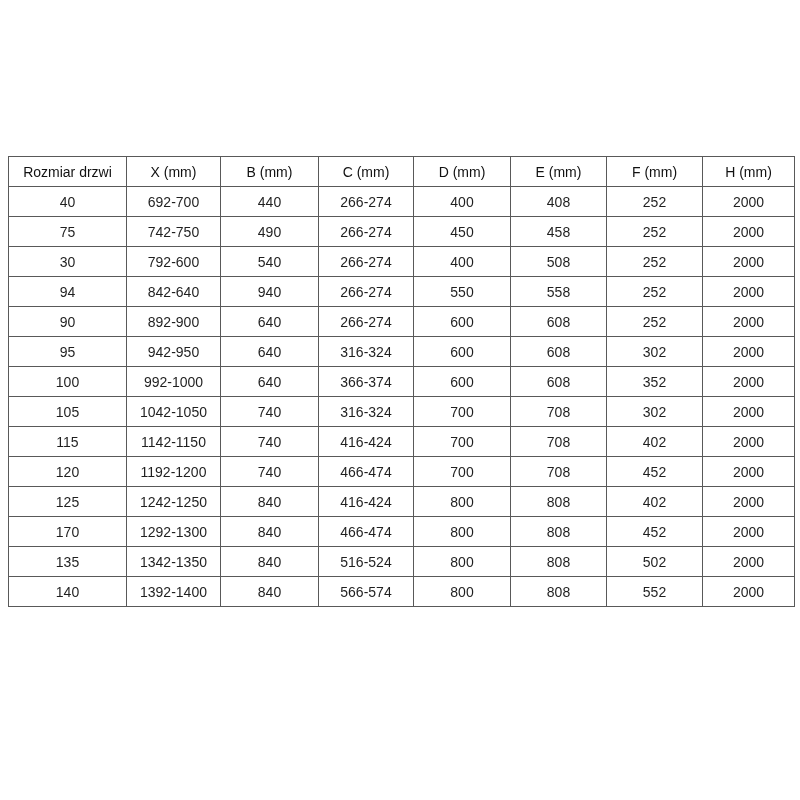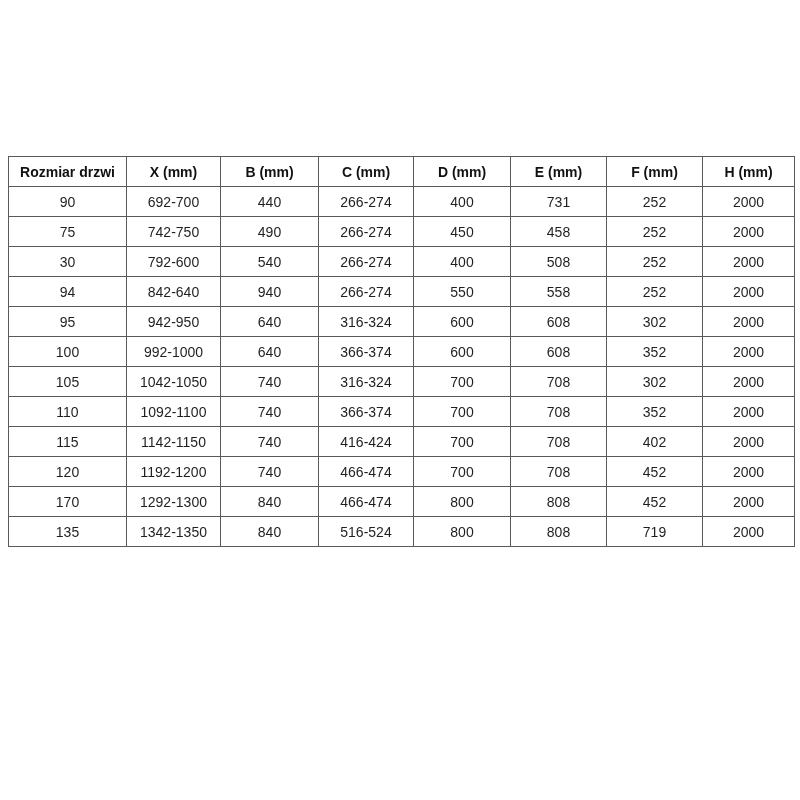--- a/index.html
+++ b/index.html
@@ -28,21 +28,21 @@
     height: 29px;
     text-align: center;
     vertical-align: middle;
     font-size: 14px;
     color: #1f1f1f;
     padding: 0 2px;
     white-space: nowrap;
     overflow: hidden;
   }
   table.spec-table th {
-    font-weight: bold;
+    font-weight: normal;
     color: #111111;
   }
 </style>
 </head>
 <body>
 
 <table class="spec-table">
   <colgroup>
     <col style="width:118px">
     <col style="width:94px">
@@ -60,26 +60,26 @@
       <th>B (mm)</th>
       <th>C (mm)</th>
       <th>D (mm)</th>
       <th>E (mm)</th>
       <th>F (mm)</th>
       <th>H (mm)</th>
     </tr>
   </thead>
   <tbody>
       <tr>
-        <td>90</td>
+        <td>40</td>
         <td>692-700</td>
         <td>440</td>
         <td>266-274</td>
         <td>400</td>
-        <td>731</td>
+        <td>408</td>
         <td>252</td>
         <td>2000</td>
       </tr>
       <tr>
         <td>75</td>
         <td>742-750</td>
         <td>490</td>
         <td>266-274</td>
         <td>450</td>
         <td>458</td>
@@ -96,20 +96,30 @@
         <td>252</td>
         <td>2000</td>
       </tr>
       <tr>
         <td>94</td>
         <td>842-640</td>
         <td>940</td>
         <td>266-274</td>
         <td>550</td>
         <td>558</td>
+        <td>252</td>
+        <td>2000</td>
+      </tr>
+      <tr>
+        <td>90</td>
+        <td>892-900</td>
+        <td>640</td>
+        <td>266-274</td>
+        <td>600</td>
+        <td>608</td>
         <td>252</td>
         <td>2000</td>
       </tr>
       <tr>
         <td>95</td>
         <td>942-950</td>
         <td>640</td>
         <td>316-324</td>
         <td>600</td>
         <td>608</td>
@@ -130,63 +140,73 @@
         <td>105</td>
         <td>1042-1050</td>
         <td>740</td>
         <td>316-324</td>
         <td>700</td>
         <td>708</td>
         <td>302</td>
         <td>2000</td>
       </tr>
       <tr>
-        <td>110</td>
-        <td>1092-1100</td>
-        <td>740</td>
-        <td>366-374</td>
-        <td>700</td>
-        <td>708</td>
-        <td>352</td>
-        <td>2000</td>
-      </tr>
-      <tr>
         <td>115</td>
         <td>1142-1150</td>
         <td>740</td>
         <td>416-424</td>
         <td>700</td>
         <td>708</td>
         <td>402</td>
         <td>2000</td>
       </tr>
       <tr>
         <td>120</td>
         <td>1192-1200</td>
         <td>740</td>
         <td>466-474</td>
         <td>700</td>
         <td>708</td>
         <td>452</td>
         <td>2000</td>
       </tr>
       <tr>
+        <td>125</td>
+        <td>1242-1250</td>
+        <td>840</td>
+        <td>416-424</td>
+        <td>800</td>
+        <td>808</td>
+        <td>402</td>
+        <td>2000</td>
+      </tr>
+      <tr>
         <td>170</td>
         <td>1292-1300</td>
         <td>840</td>
         <td>466-474</td>
         <td>800</td>
         <td>808</td>
         <td>452</td>
         <td>2000</td>
       </tr>
       <tr>
         <td>135</td>
         <td>1342-1350</td>
         <td>840</td>
         <td>516-524</td>
         <td>800</td>
         <td>808</td>
-        <td>719</td>
+        <td>502</td>
+        <td>2000</td>
+      </tr>
+      <tr>
+        <td>140</td>
+        <td>1392-1400</td>
+        <td>840</td>
+        <td>566-574</td>
+        <td>800</td>
+        <td>808</td>
+        <td>552</td>
         <td>2000</td>
       </tr>
     </tbody>
 </table>
 
 </body></html>

